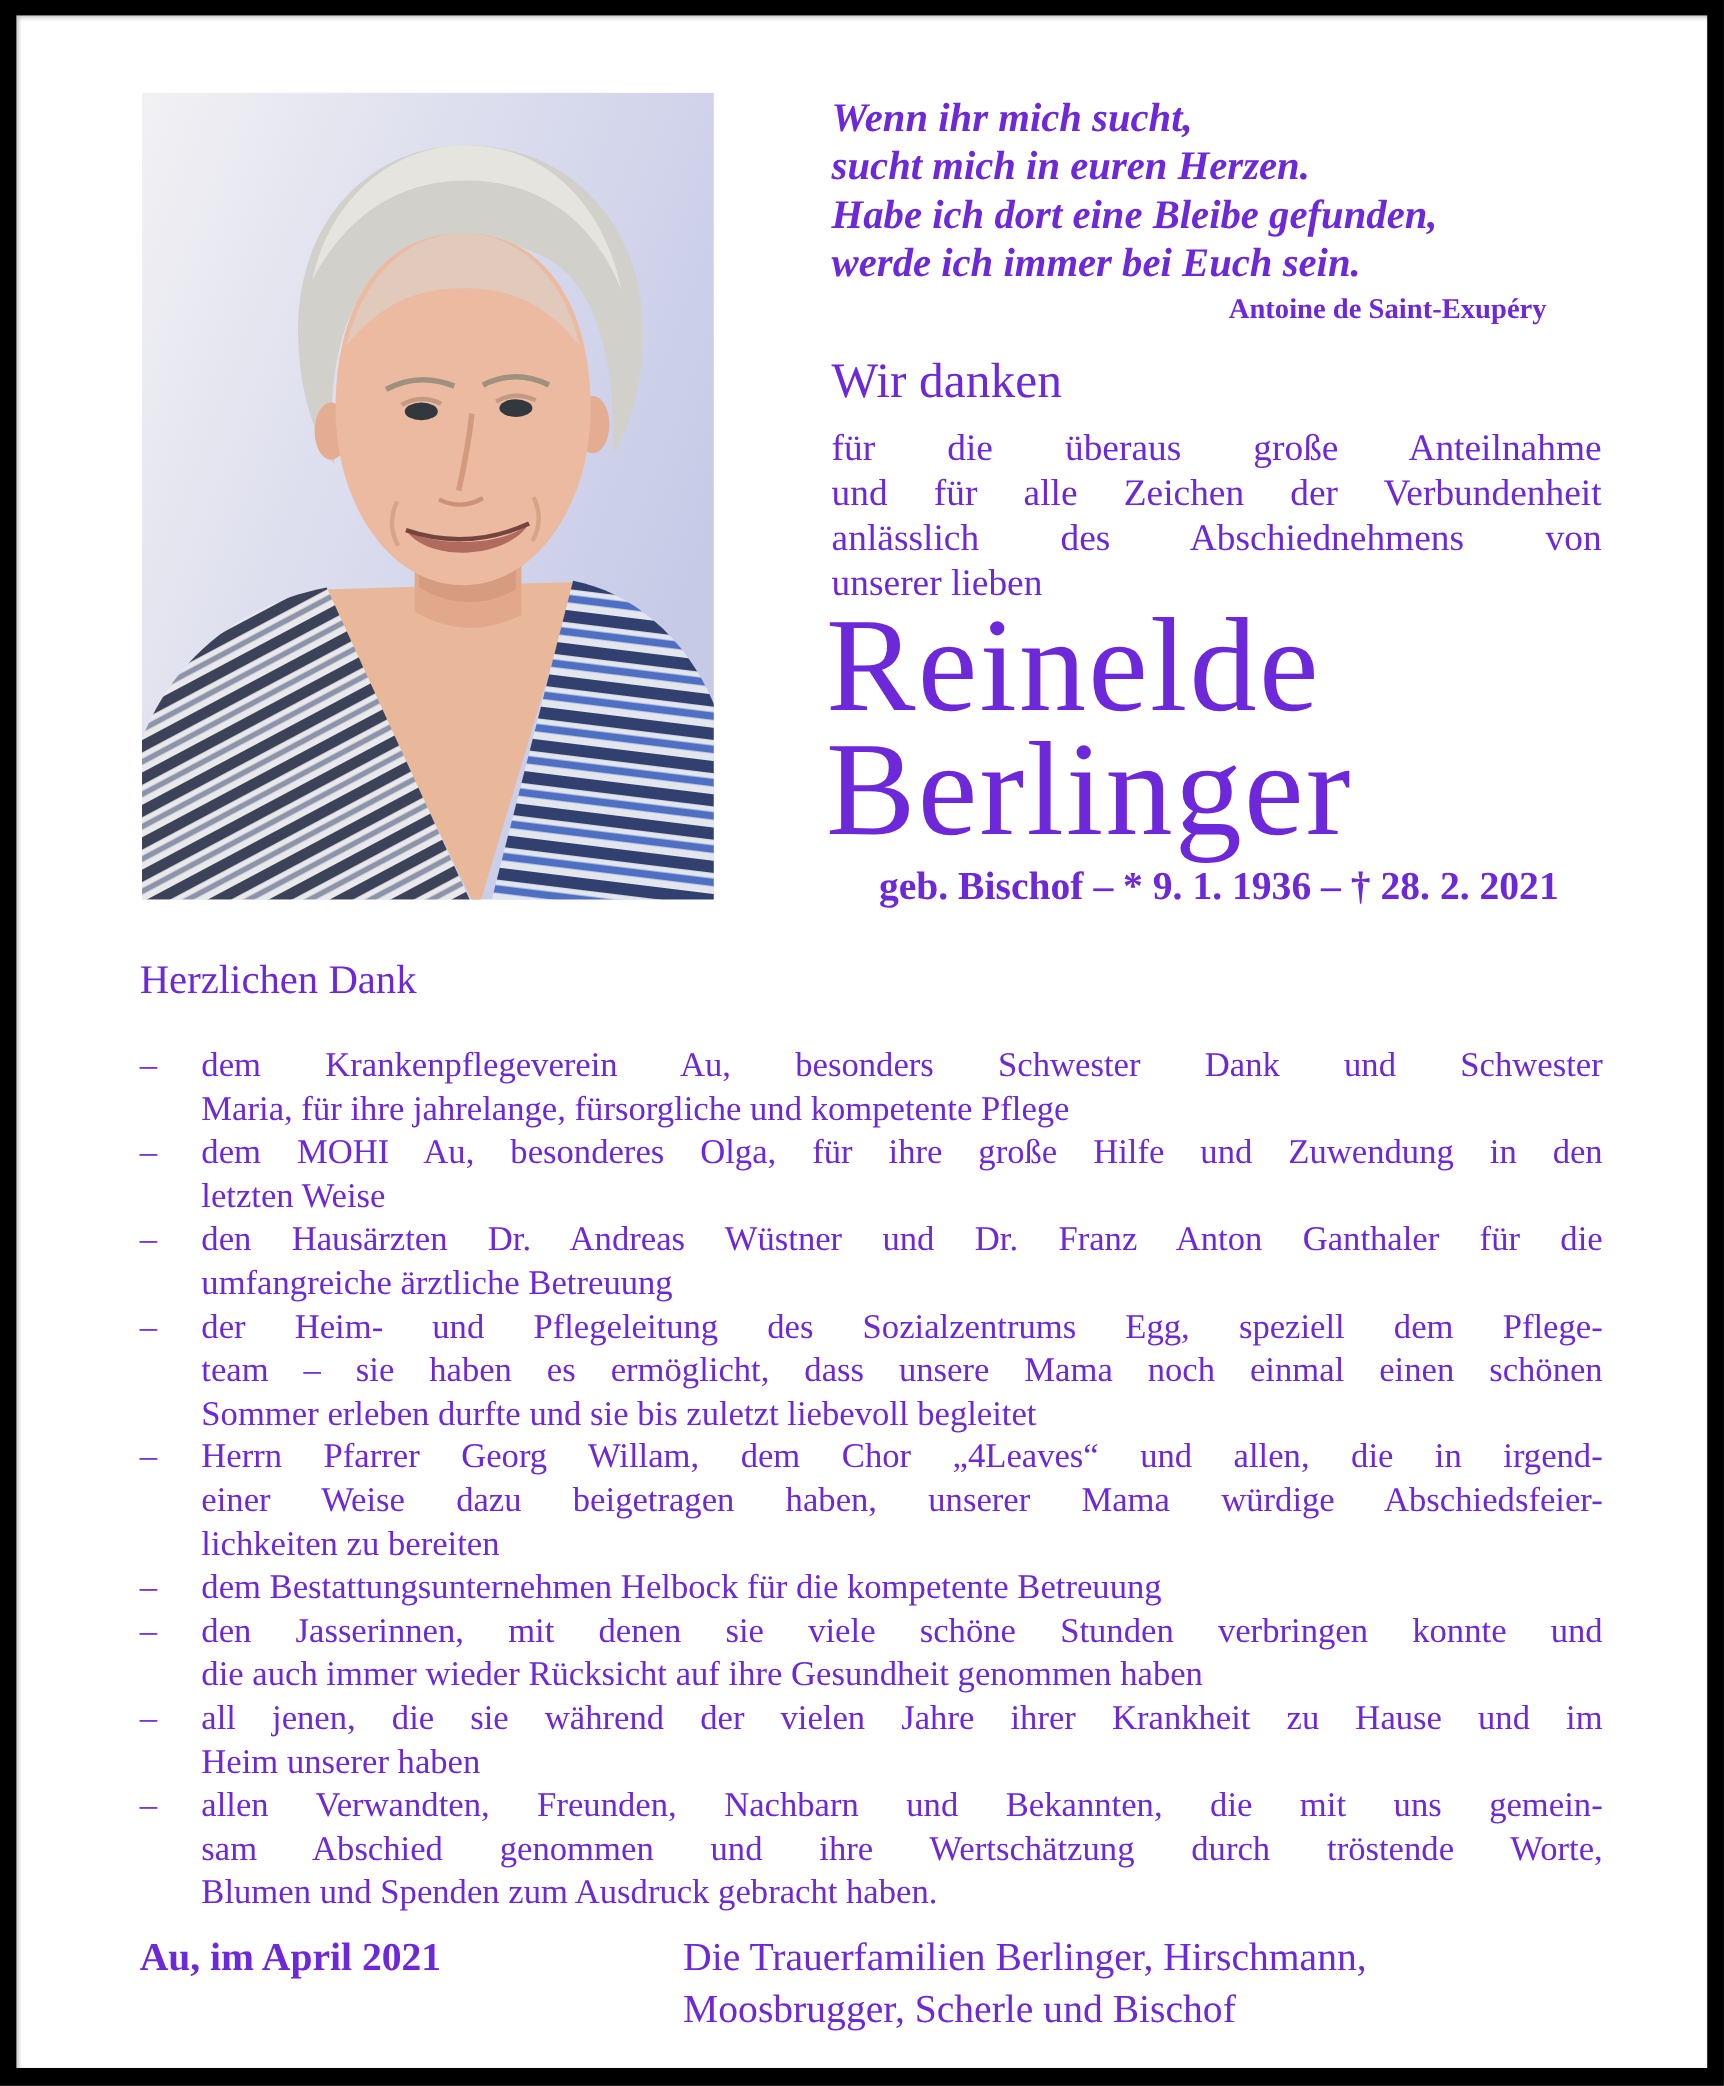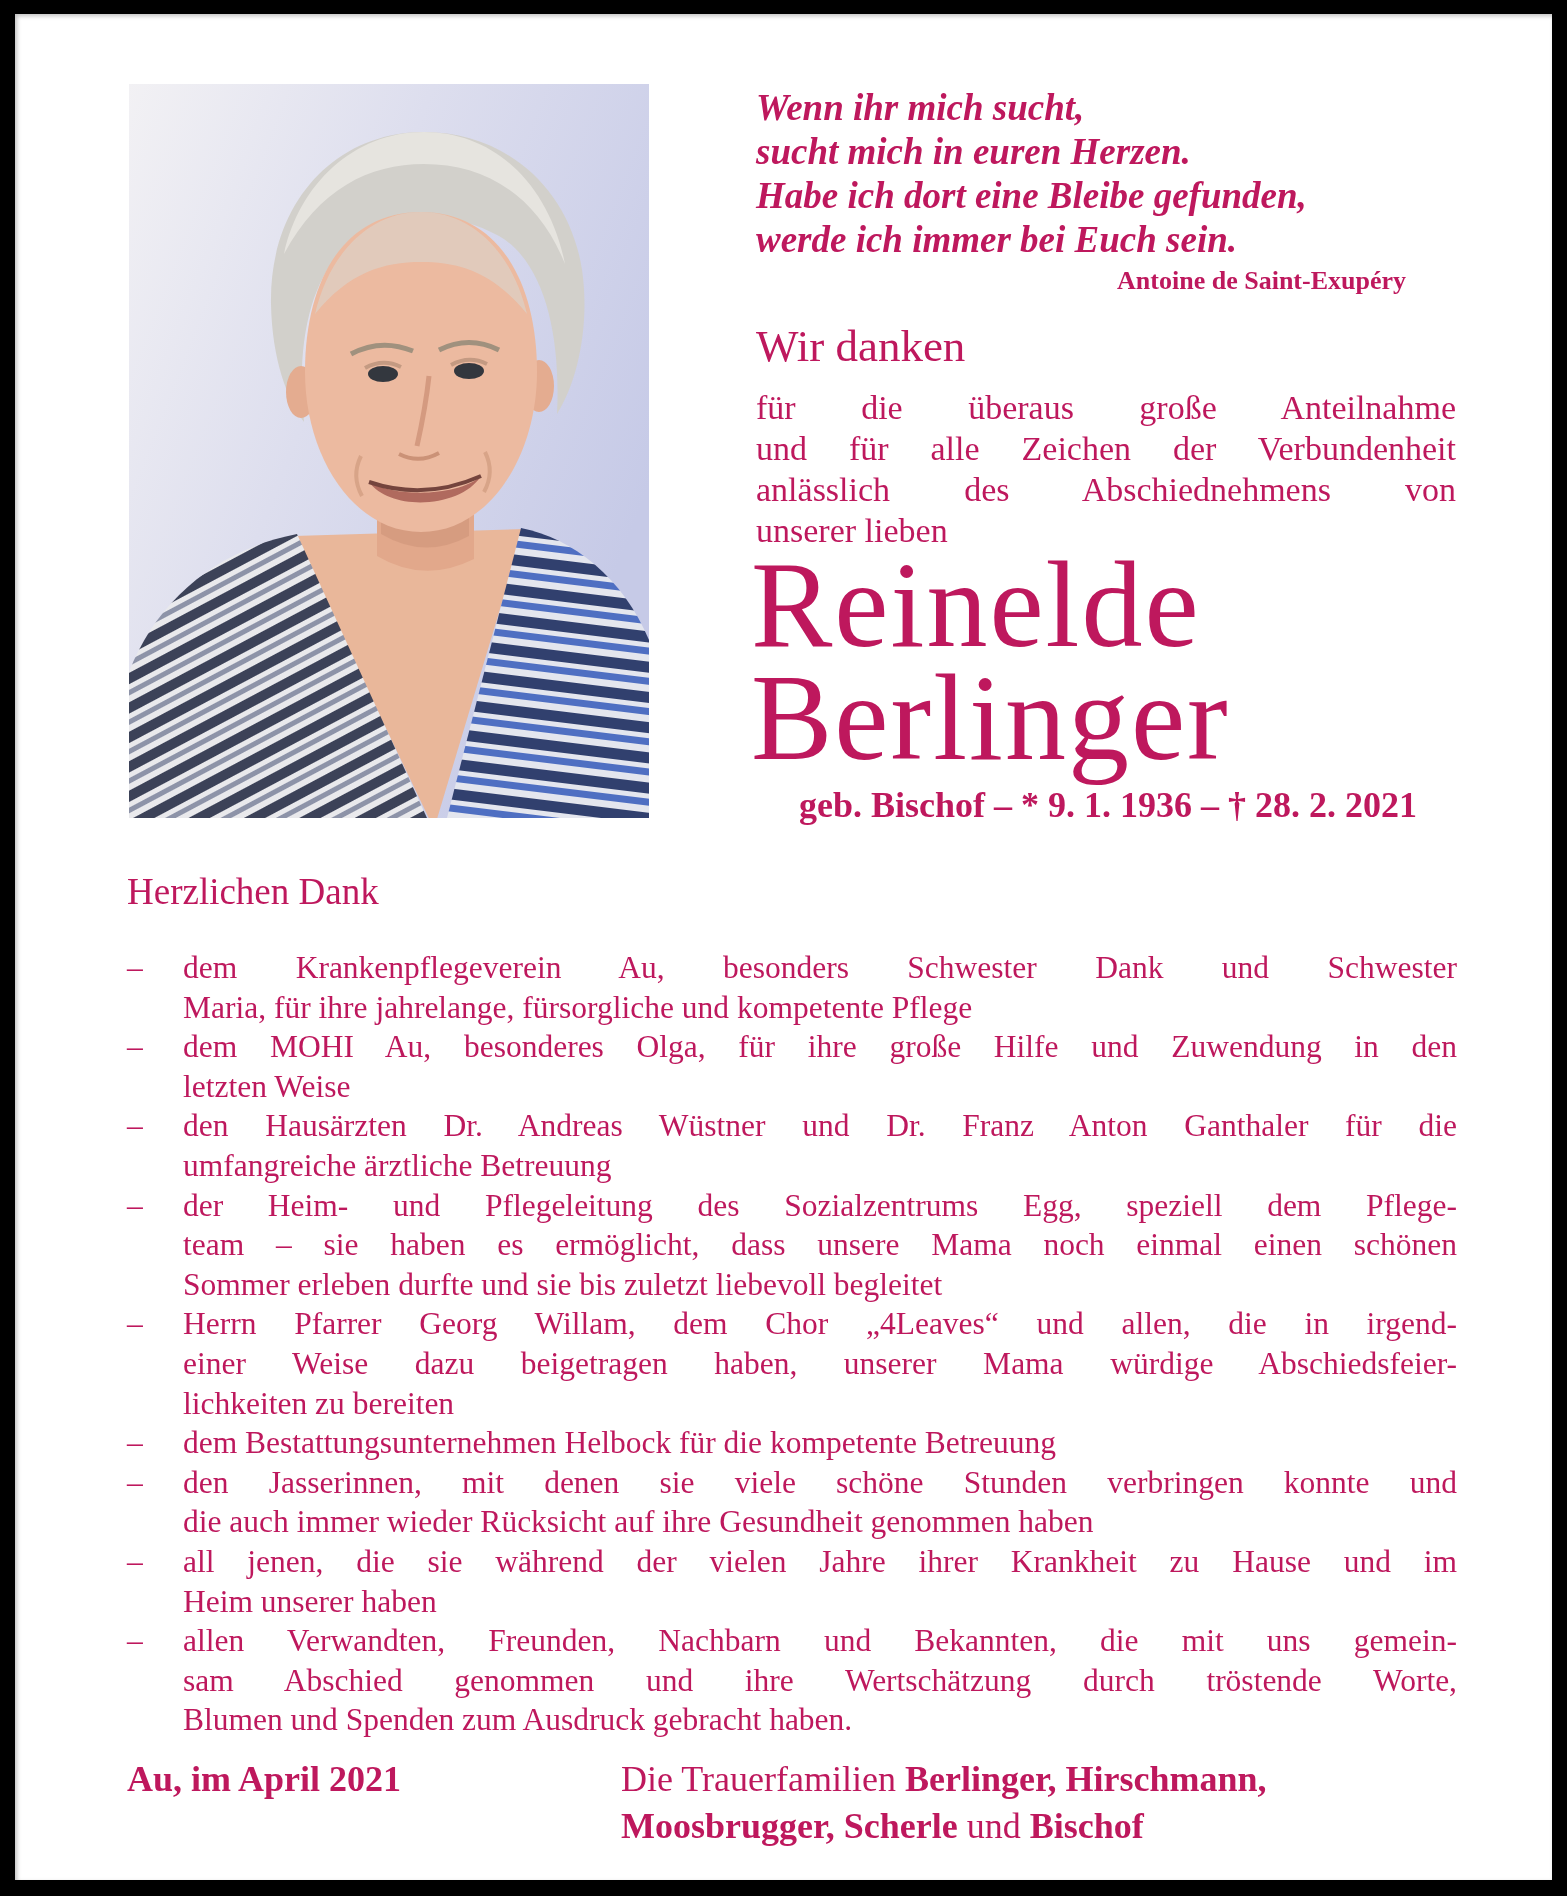--- a/index.html
+++ b/index.html
@@ -1,16 +1,16 @@
 <!DOCTYPE html>
 <html lang="de"><head>
 <meta charset="utf-8">
 <style>
   html,body{margin:0;padding:0;background:#000;}
-  .frame{position:relative;width:1567px;height:1896px;background:#000;font-family:"Liberation Serif","DejaVu Serif",serif;color:#be185d;}
+  .frame{position:relative;width:1567px;height:1896px;background:#000;font-family:"Liberation Serif","DejaVu Serif",serif;color:#6d28d9;}
   .page{position:absolute;left:15px;top:14px;right:15px;bottom:16px;background:#ffffff;box-shadow:inset 2px 2px 4px rgba(0,0,0,.25);}
   .abs{position:absolute;}
   
   .photo{left:114px;top:70px;width:520px;height:734px;overflow:hidden;}
   .photo svg{display:block;}
   
   .quote{left:741px;top:72px;font-style:italic;font-weight:bold;font-size:37px;line-height:44px;white-space:nowrap;}
   .attribution{left:741px;top:252px;width:650px;text-align:right;font-weight:bold;font-size:26px;}
   
   .wir-danken{left:741px;top:306px;font-size:45px;}
@@ -23,21 +23,21 @@
   .herzlichen{left:112px;top:856px;font-size:37px;}
   .dank-list{left:112px;top:934px;width:1330px;font-size:31.5px;line-height:39.6px;}
   .dank-item{display:flex;}
   .dash{width:56px;flex:0 0 56px;}
   .item-text{flex:1;}
   .item-line{text-align:justify;text-align-last:justify;}
   .item-line.last{text-align-last:left;}
   
   .footer-left{left:112px;top:1744px;font-size:36px;font-weight:bold;}
   .footer-right{left:606px;top:1742px;width:848px;font-size:36px;line-height:47px;}
-  .footer-right b{font-weight:bold;}
+  .footer-right b{font-weight:normal;}
 </style>
 </head>
 <body>
 
 <div class="frame">
   <div class="page">
 
     <div class="abs photo">
       <svg width="520" height="734" viewBox="0 0 520 734" xmlns="http://www.w3.org/2000/svg">
         <defs>

